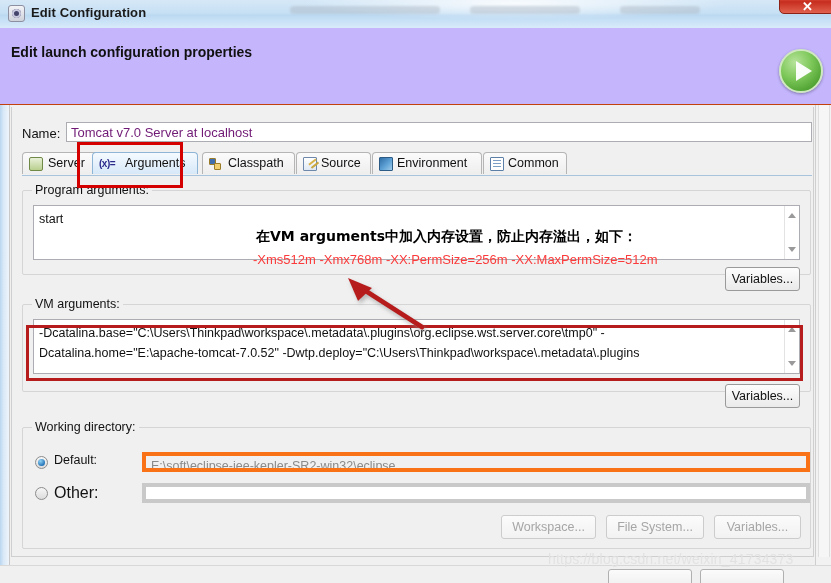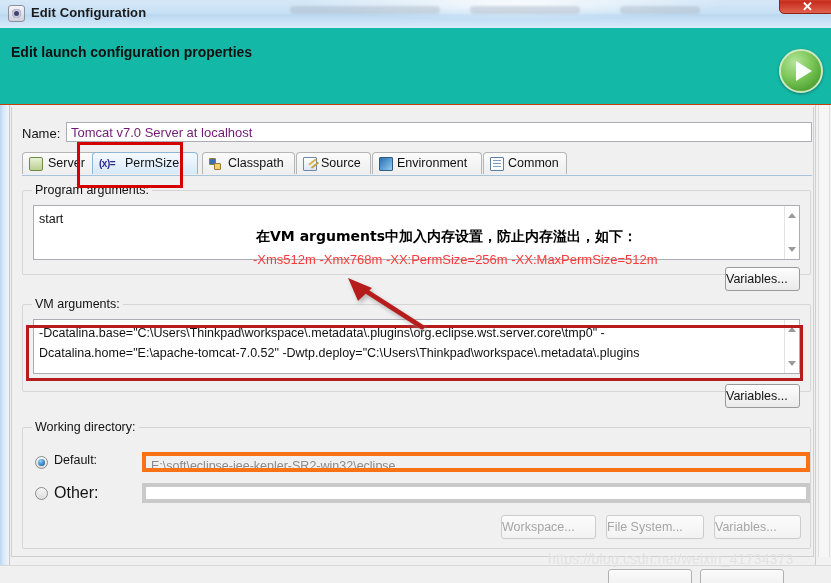--- a/index.html
+++ b/index.html
@@ -69,21 +69,21 @@
   .close-btn .x {
     position: absolute; left: 22px; top: 12px;
     font-size: 13px; font-weight: bold; color: #ffffff;
     line-height: 13px;
   }
 
   
   .header {
     position: absolute; left: 0; top: 28px;
     width: 831px; height: 76px;
-    background: #14b8a6;
+    background: #c4b5fd;
     border-bottom: 4px solid #c2410c;
   }
   .header-title {
     position: absolute; left: 11px; top: 16px;
     font-size: 14px; font-weight: bold; color: #111111;
   }
   .run-icon {
     position: absolute; left: 779px; top: 49px;
     width: 44px; height: 44px;
     border-radius: 50%;
@@ -307,21 +307,21 @@
   }
 
   .btn {
     position: absolute;
     height: 24px;
     background: linear-gradient(to bottom, #fdfdfd, #eaeaea);
     border: 1px solid #9a9a9a;
     border-radius: 3px;
     box-sizing: border-box;
     font-size: 12.5px; color: #111;
-    text-align: left;
+    text-align: center;
     line-height: 22px;
   }
   .btn.disabled {
     color: #a6a6a6;
     border-color: #cccccc;
     background: linear-gradient(to bottom, #fbfbfb, #f2f2f2);
   }
 
   
   .ann-cn {
@@ -441,21 +441,21 @@
 
       <div class="tabbar">
 
         <div class="tab" style="left:0px; width:78px;">
           <span class="ticon ic-server"></span>
           <span class="lbl" style="left:25px;">Server</span>
         </div>
 
         <div class="tab active" style="left:70px; width:106px;">
           <span class="ticon ic-args">(x)=</span>
-          <span class="lbl" style="left:32px;">PermSize</span>
+          <span class="lbl" style="left:32px;">Arguments</span>
         </div>
 
         <div class="tab" style="left:180px; width:93px;">
           <span class="ticon ic-classpath">
             <span class="d1"></span>
               <span class="d2"></span>
           </span>
           <span class="lbl" style="left:25px;">Classpath</span>
         </div>
 

